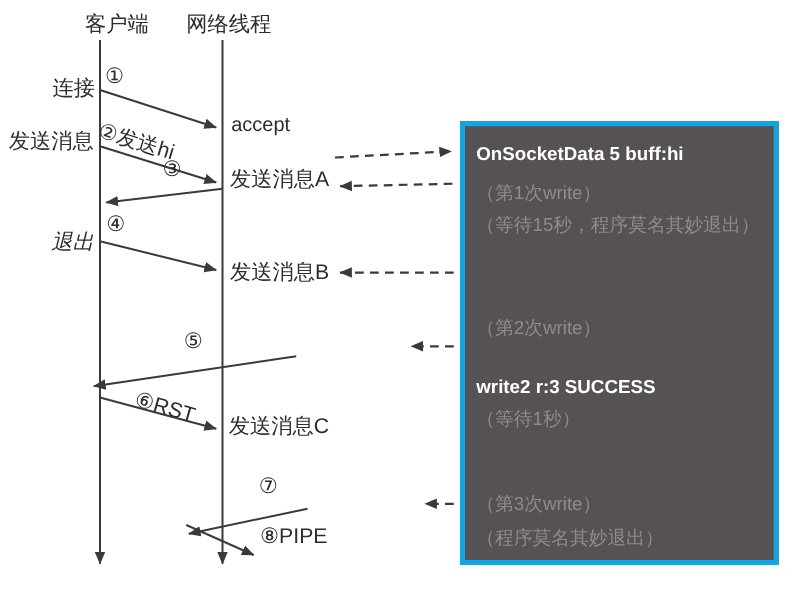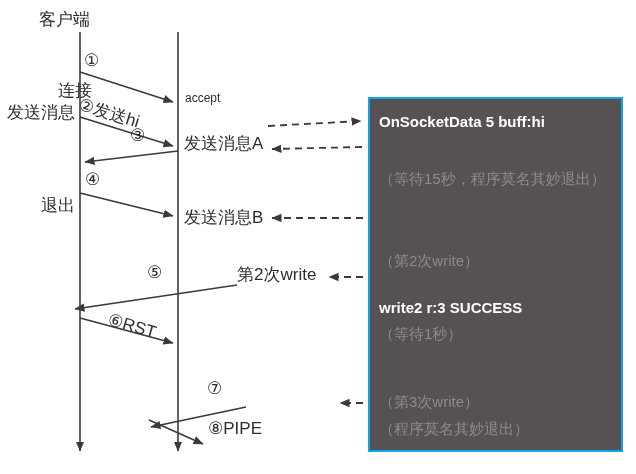--- a/index.html
+++ b/index.html
@@ -14,31 +14,31 @@
   .stage svg { position: absolute; left: 0; top: 0; }
   .solid  { stroke: #3a3a3a; stroke-width: 1.6; fill: none; }
   .dashed { stroke: #3a3a3a; stroke-width: 1.8; fill: none; stroke-dasharray: 7 5; }
   .lbl {
     position: absolute;
     font-size: 17px;
     color: #2d2d2d;
     white-space: nowrap;
     line-height: 1.15;
   }
-  .lbl.latin { font-size: 12px; }
+  .lbl.latin { font-size: 16px; }
   .lbl.step  { font-size: 17px; }
   .rot17 { transform: rotate(17deg); transform-origin: left top; }
   .rot16 { transform: rotate(16deg); transform-origin: left top; }
   .alignr { text-align: right; }
   .panel {
     position: absolute;
     left: 368px; top: 97px;
     width: 255px; height: 355px;
     background: #565253;
-    border: 2px solid #0ea5e9;
+    border: 4px solid #0ea5e9;
     box-sizing: border-box;
   }
   .panel .line {
     position: absolute;
     left: 9px;
     font-size: 15px;
     line-height: 20px;
     white-space: nowrap;
   }
   .line-bright { color: #ffffff; font-weight: bold; }
@@ -67,42 +67,44 @@
     <path class="solid" d="M246 407 L151 427" marker-end="url(#ah)"></path>
     <path class="solid" d="M149 420 L203 444" marker-end="url(#ah)"></path>
 
     <path class="dashed" d="M268 126 L361 121" marker-end="url(#ah)"></path>
     <path class="dashed" d="M362 147 L272 149" marker-end="url(#ah)"></path>
     <path class="dashed" d="M363 218 L272 218" marker-end="url(#ah)"></path>
     <path class="dashed" d="M363 277 L329 277" marker-end="url(#ah)"></path>
     <path class="dashed" d="M363 403 L340 403" marker-end="url(#ah)"></path>
   </svg>
 
-  <div class="lbl" style="left:39px; top:10px; width:80px; text-align:left;">客户端</div>
+  <div class="lbl" style="left:39px; top:10px; width:80px; text-align:right;">客户端</div>
+  <div class="lbl" style="left:138px; top:10px; width:90px; text-align:center;">网络线程</div>
 
-  <div class="lbl alignr" style="left:32px; top:61px; width:60px;margin-top:20px;">连接</div>
+  <div class="lbl alignr" style="left:16px; top:61px; width:60px;">连接</div>
   <div class="lbl alignr" style="left:0px; top:103px; width:75px;font-family:Liberation Serif, serif;">发送消息</div>
-  <div class="lbl alignr" style="left:15px; top:196px; width:60px;">退出</div>
+  <div class="lbl alignr" style="left:15px; top:184px; width:60px;font-style:italic;">退出</div>
 
   <div class="lbl latin" style="left:185px; top:92px;">accept</div>
   <div class="lbl" style="left:184px; top:134px;">发送消息A</div>
   <div class="lbl" style="left:184px; top:208px;">发送消息B</div>
-  <div class="lbl" style="left:237px; top:265px;">第2次write</div>
+  <div class="lbl" style="left:183px; top:331px;">发送消息C</div>
 
   <div class="lbl step" style="left:84px; top:51px;">①</div>
   <div class="lbl step rot17" style="left:82px; top:95px;">②发送hi</div>
   <div class="lbl step" style="left:130px; top:126px;">③</div>
   <div class="lbl step" style="left:85px; top:170px;">④</div>
   <div class="lbl step" style="left:147px; top:263px;">⑤</div>
   <div class="lbl step rot16" style="left:111px; top:310px;">⑥RST</div>
   <div class="lbl step" style="left:207px; top:379px;">⑦</div>
   <div class="lbl step" style="left:208px; top:419px;">⑧PIPE</div>
 
   <div class="panel">
     <div class="line line-bright" style="top:13px;">OnSocketData 5 buff:hi</div>
+    <div class="line line-dim" style="top:44px;">（第1次write）</div>
     <div class="line line-dim" style="top:70px;">（等待15秒，程序莫名其妙退出）</div>
     <div class="line line-dim" style="top:152px;text-align:center;">（第2次write）</div>
     <div class="line line-bright" style="top:199px;">write2 r:3 SUCCESS</div>
     <div class="line line-dim" style="top:225px;">（等待1秒）</div>
     <div class="line line-dim" style="top:293px;">（第3次write）</div>
     <div class="line line-dim" style="top:320px;">（程序莫名其妙退出）</div>
   </div>
 
 </div>
 

